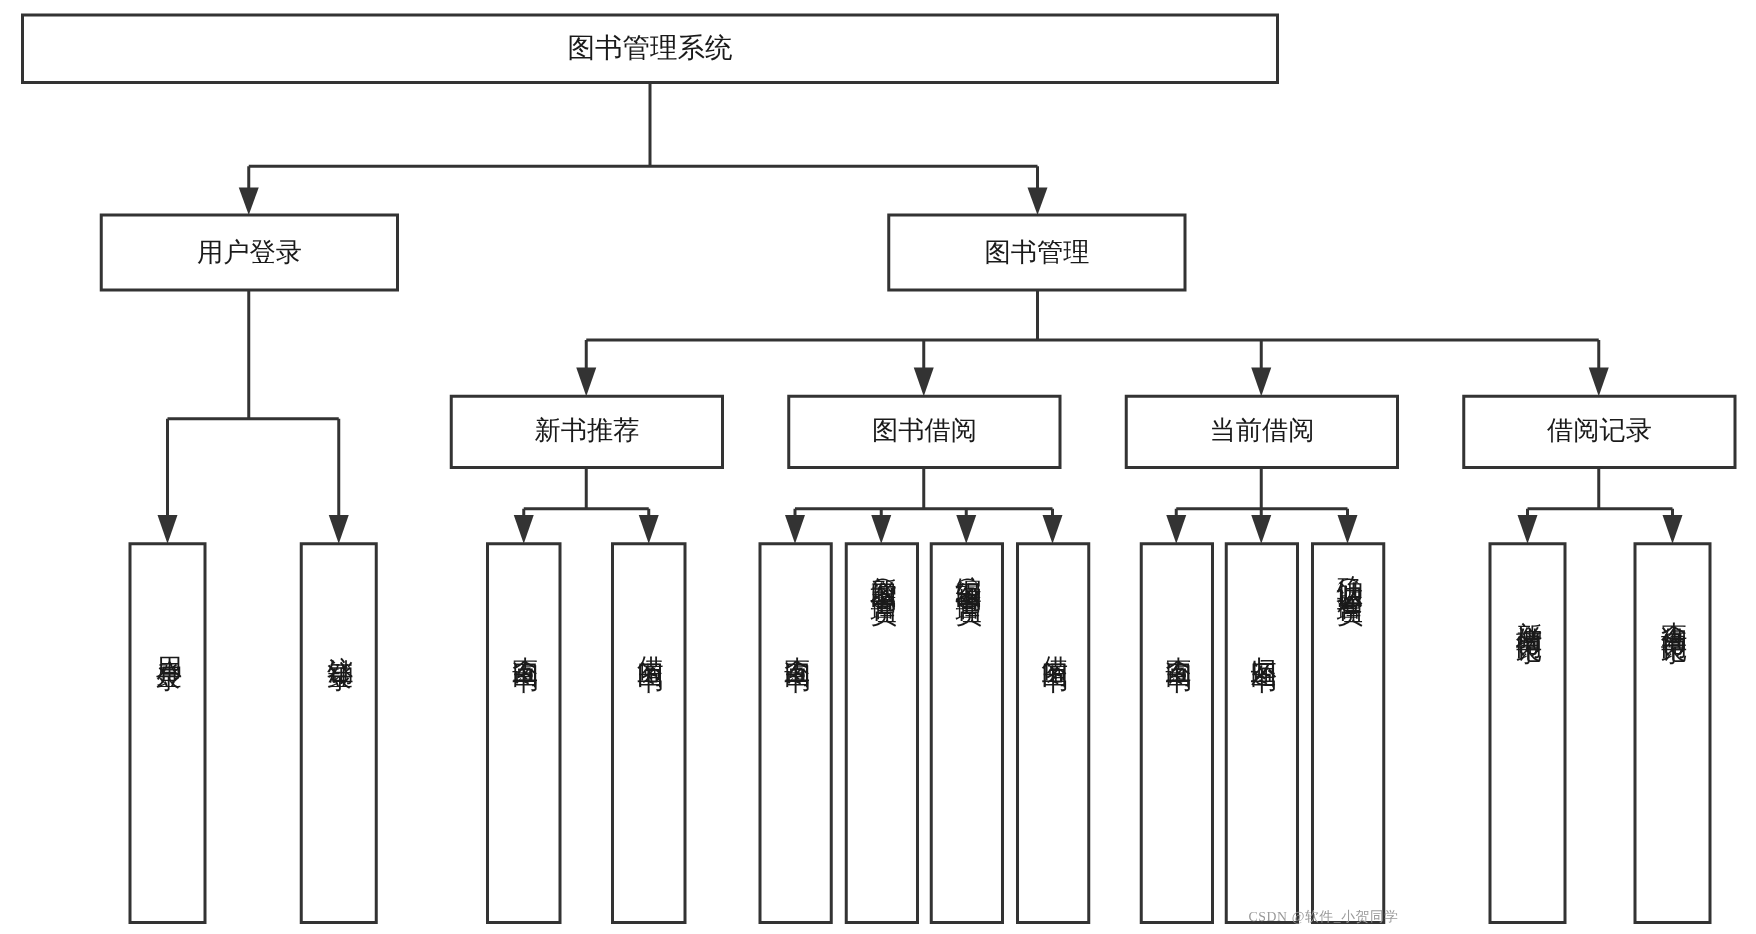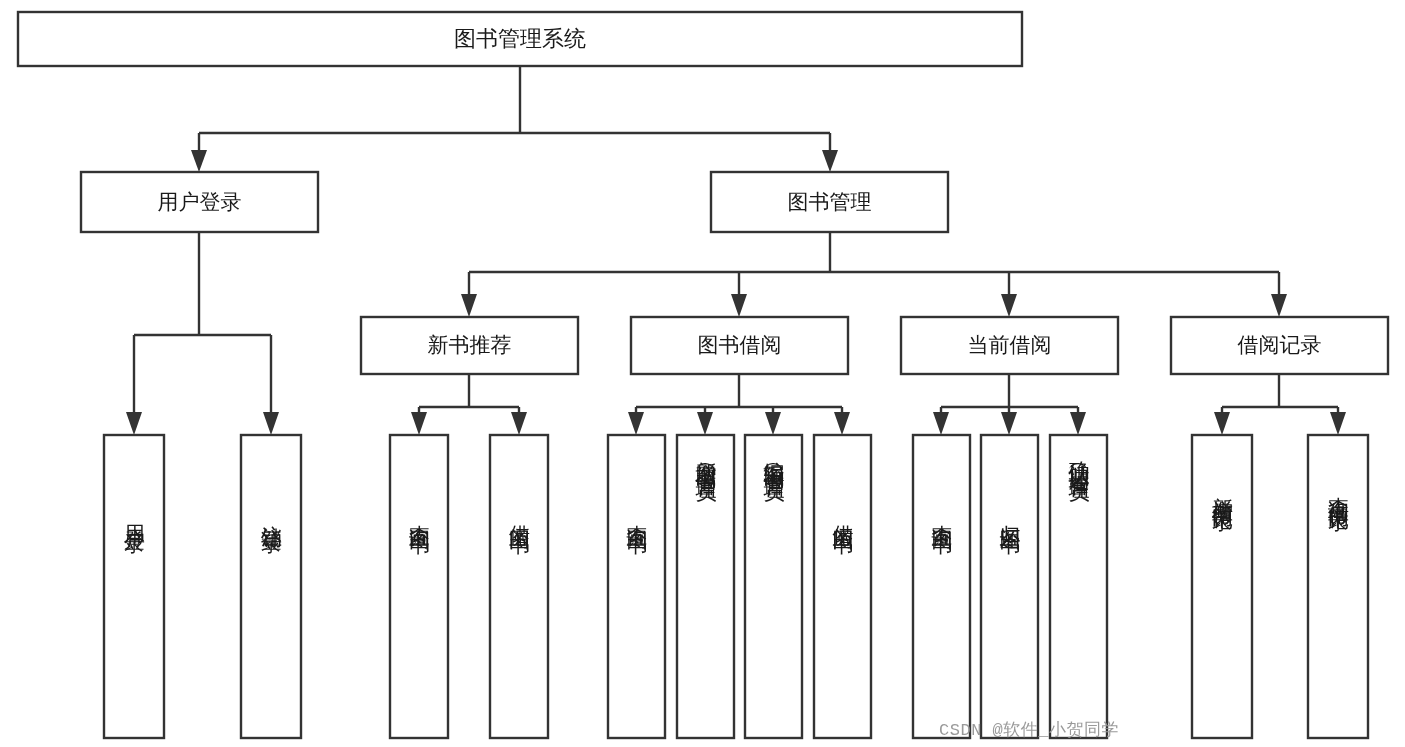--- a/index.html
+++ b/index.html
@@ -70,22 +70,22 @@
     line-height: 1.18;
     letter-spacing: 3px;
     color: #1a1a1a;
     white-space: nowrap;
     text-align: start;
   }
   #watermark {
     position: absolute;
     right: 8px;
     bottom: 6px;
-    font-family: Liberation Mono, monospace;
-    font-size: 17px;
+    font-family: Liberation Serif, serif;
+    font-size: 11px;
     color: #9a9a9a;
     white-space: nowrap;
     letter-spacing: 0.5px;
   }
 </style>
 </head>
 <body>
 
 <div id="diagram-root">
 

